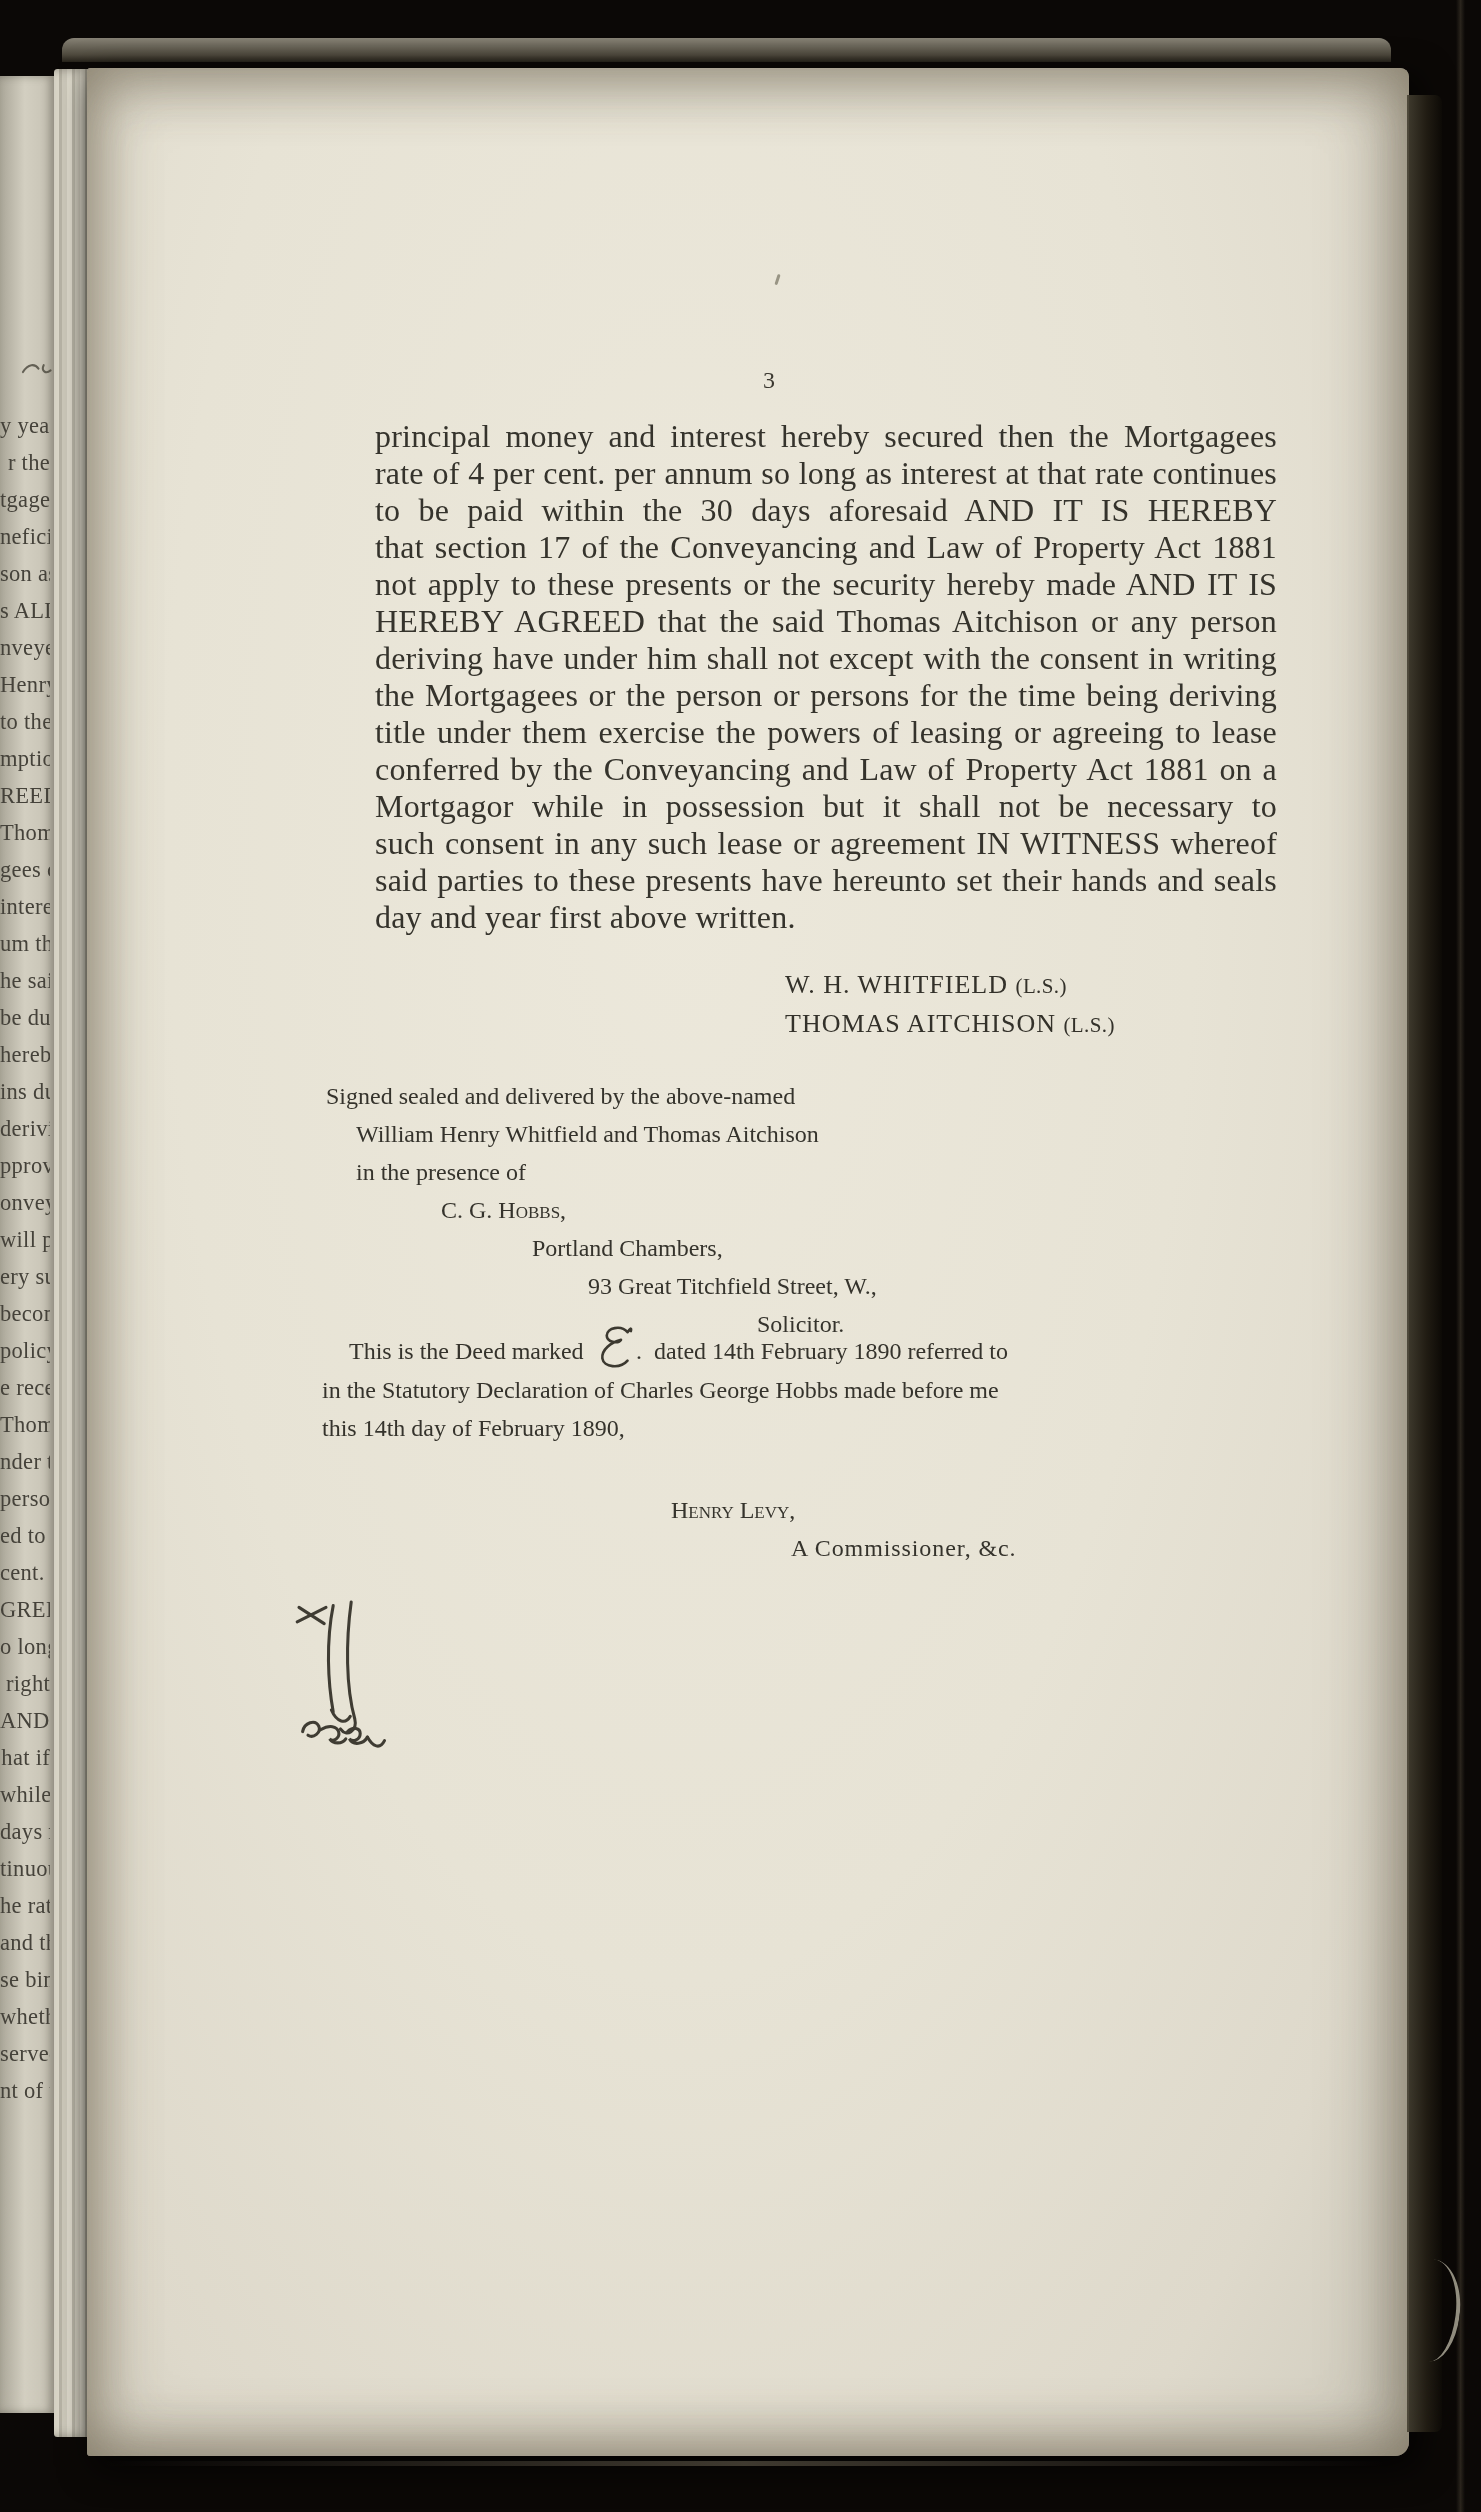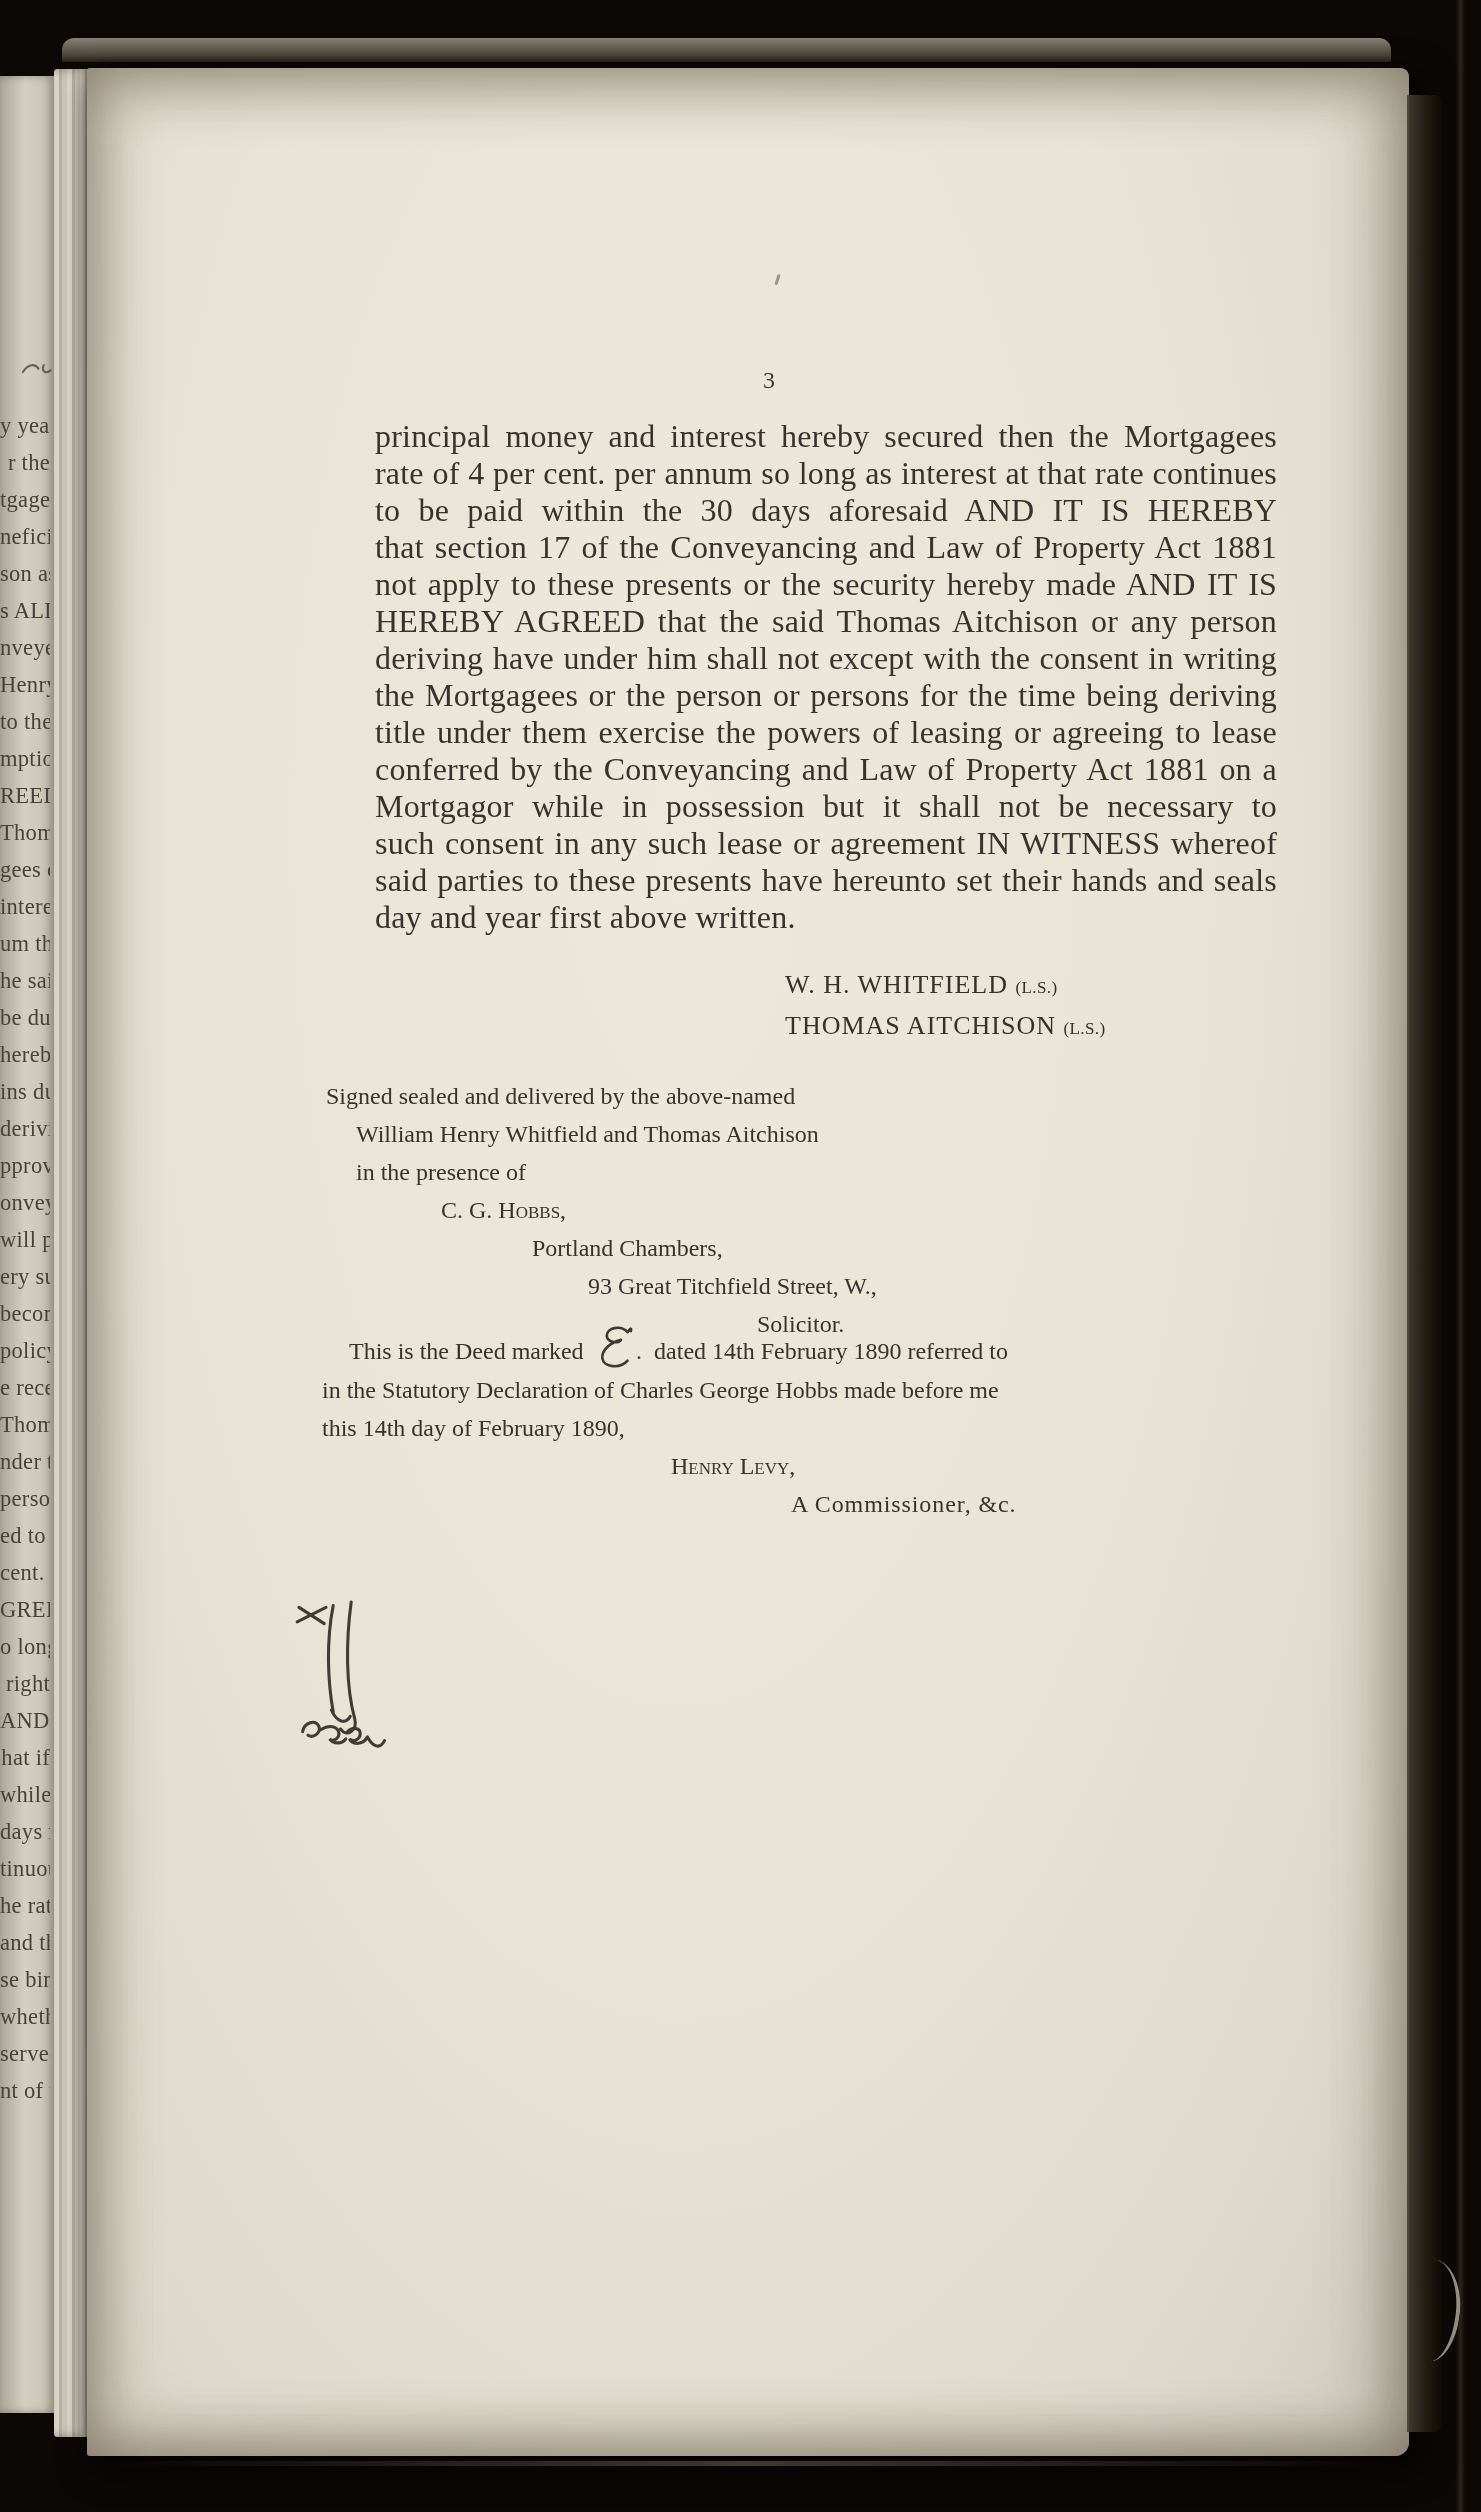--- a/index.html
+++ b/index.html
@@ -68,34 +68,34 @@
   
   .body {
     position:absolute; left:245px; top:350px; width:902px;
     font-size:32px; line-height:37px; letter-spacing:0.2px; color:#35332c;margin-left:43px;
   }
   .bline { text-align:justify; text-align-last:justify; white-space:normal; height:37px; overflow:hidden; }
   .body .bline:last-child { text-align-last:left; }
 
   
   .sigs { position:absolute; left:698px; top:898px; font-size:26px; line-height:38px; letter-spacing:1px; color:#33312a; white-space:nowrap; }
-  .seal { font-size:17px; letter-spacing:0.4px; }
+  .seal { font-size:21px; letter-spacing:0.4px; }
 
   
   .attest { position:absolute; left:239px; top:1009px; font-size:24px; line-height:38px; color:#35332c; white-space:nowrap; }
   .a2,.a3 { margin-left:30px; }
   .a-name { margin-left:115px; font-variant:small-caps; }
   .a-addr1 { margin-left:206px; }
   .a-addr2 { margin-left:262px; }
   .a-title { margin-left:431px; }
 
   
   .commission { position:absolute; left:235px; top:1256px; font-size:24px; line-height:38px; color:#35332c; white-space:nowrap; }
   .c1 { margin-left:27px; }
-  .c-name { margin-left:349px; font-variant:small-caps; }
+  .c-name { margin-left:349px; font-variant:small-caps;margin-top:44px; }
   .c-title { margin-left:469px; letter-spacing:0.9px; }
   .deed-mark { display:inline-block; vertical-align:-12px; margin:0 3.5px 0 14px; }
   .mark-period { margin-right:12px; }
 
   .monogram { position:absolute; left:203px; top:1528px; }
 
   
   .right-pages {
     position:absolute; left:1407px; top:95px; width:35px; height:2337px;
     background:linear-gradient(90deg,#464133,#241f15 55%,#0d0a06);

